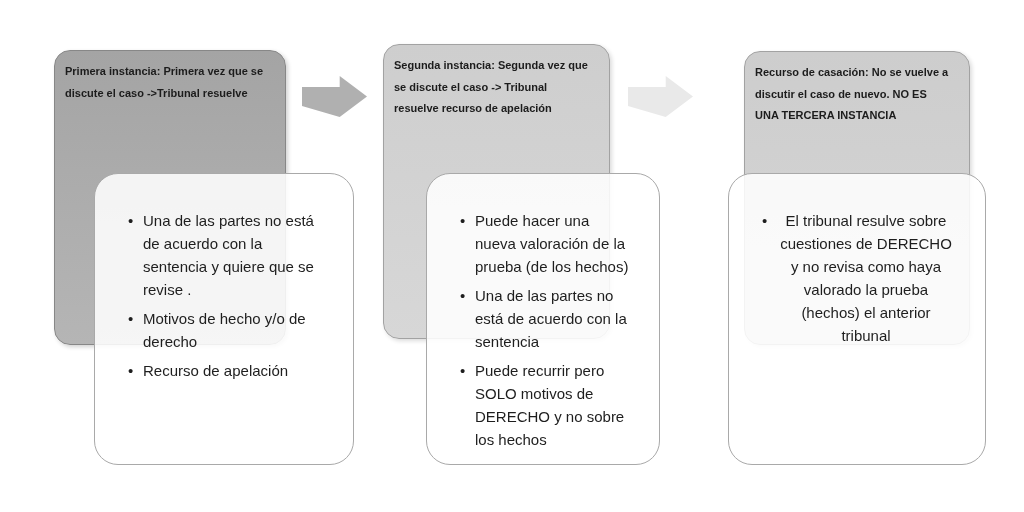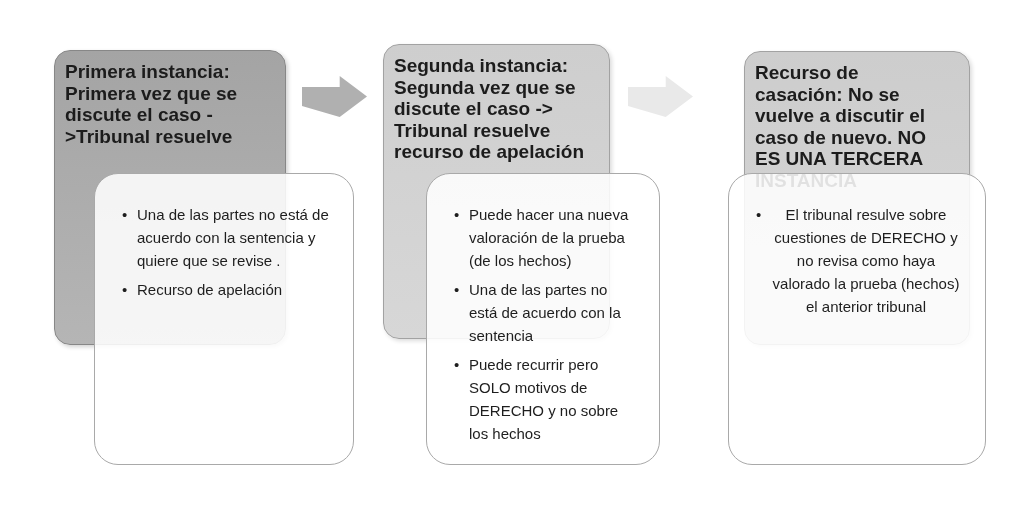--- a/index.html
+++ b/index.html
@@ -13,34 +13,34 @@
   .hdr-1 { left:54px;  top:50px; width:232px; height:295px;
            background:linear-gradient(180deg,#a4a4a4 0%,#b5b5b5 100%);
            border:1px solid #878787; box-shadow:2px 2px 4px rgba(0,0,0,.18); }
   .hdr-2 { left:383px; top:44px; width:227px; height:295px;
            background:linear-gradient(180deg,#cecece 0%,#d7d7d7 100%);
            border:1px solid #a2a2a2; box-shadow:2px 2px 4px rgba(0,0,0,.14); }
   .hdr-3 { left:744px; top:51px; width:226px; height:294px;
            background:linear-gradient(180deg,#cdcdcd 0%,#d6d6d6 100%);
            border:1px solid #a2a2a2; box-shadow:2px 2px 4px rgba(0,0,0,.14); }
   .hdr-text {
-    padding:10px 19px 0 10px; font-weight:bold; font-size:19px;
+    padding:10px 19px 0 10px; font-weight:bold; font-size:11px;
     line-height:21.5px; color:#1c1c1c;
   }
   
   .detail {
     position:absolute; z-index:2; box-sizing:border-box;
     background:rgba(255,255,255,0.87);
     border:1px solid #a9a9a9; border-radius:24px;
   }
   .det-1 { left:94px;  top:173px; width:260px; height:292px; }
   .det-2 { left:426px; top:173px; width:234px; height:292px; }
   .det-3 { left:728px; top:173px; width:258px; height:292px;text-align:center; }
   .bullets {
-    margin:12px; padding:17px 12px 0 14px; list-style:none;
+    margin:18px; padding:17px 12px 0 14px; list-style:none;
     font-size:15px; line-height:23px; color:#1e1e1e;
   }
   .bullets li { position:relative; padding-left:16px; margin-bottom:6px; }
   .bullets li::before { content:"\2022"; position:absolute; left:1px; }
   
   .arrow {
     position:absolute; z-index:1; width:65px; height:41px;
     clip-path:polygon(0 27%, 58% 27%, 58% 0, 100% 50%, 58% 100%, 0 73%);
   }
   .arrow-1 { left:302px; top:76px; }
@@ -50,20 +50,21 @@
 <body>
 
 <div class="canvas">
 
   <div class="hdr hdr-1">
     <div class="hdr-text">Primera instancia: Primera vez que se discute el caso -&gt;Tribunal resuelve</div>
   </div>
   <div class="detail det-1">
     <ul class="bullets">
       <li>Una de las partes no está de acuerdo con la sentencia y quiere que se revise .</li>
+      <li>Motivos de hecho y/o de derecho</li>
       <li>Recurso de apelación</li>
     </ul>
   </div>
 
   <div class="arrow arrow-1" style="background-color: rgb(176, 176, 176);"></div>
 
   <div class="hdr hdr-2">
     <div class="hdr-text">Segunda instancia: Segunda vez que se discute el caso -&gt; Tribunal resuelve recurso de apelación</div>
   </div>
   <div class="detail det-2">

